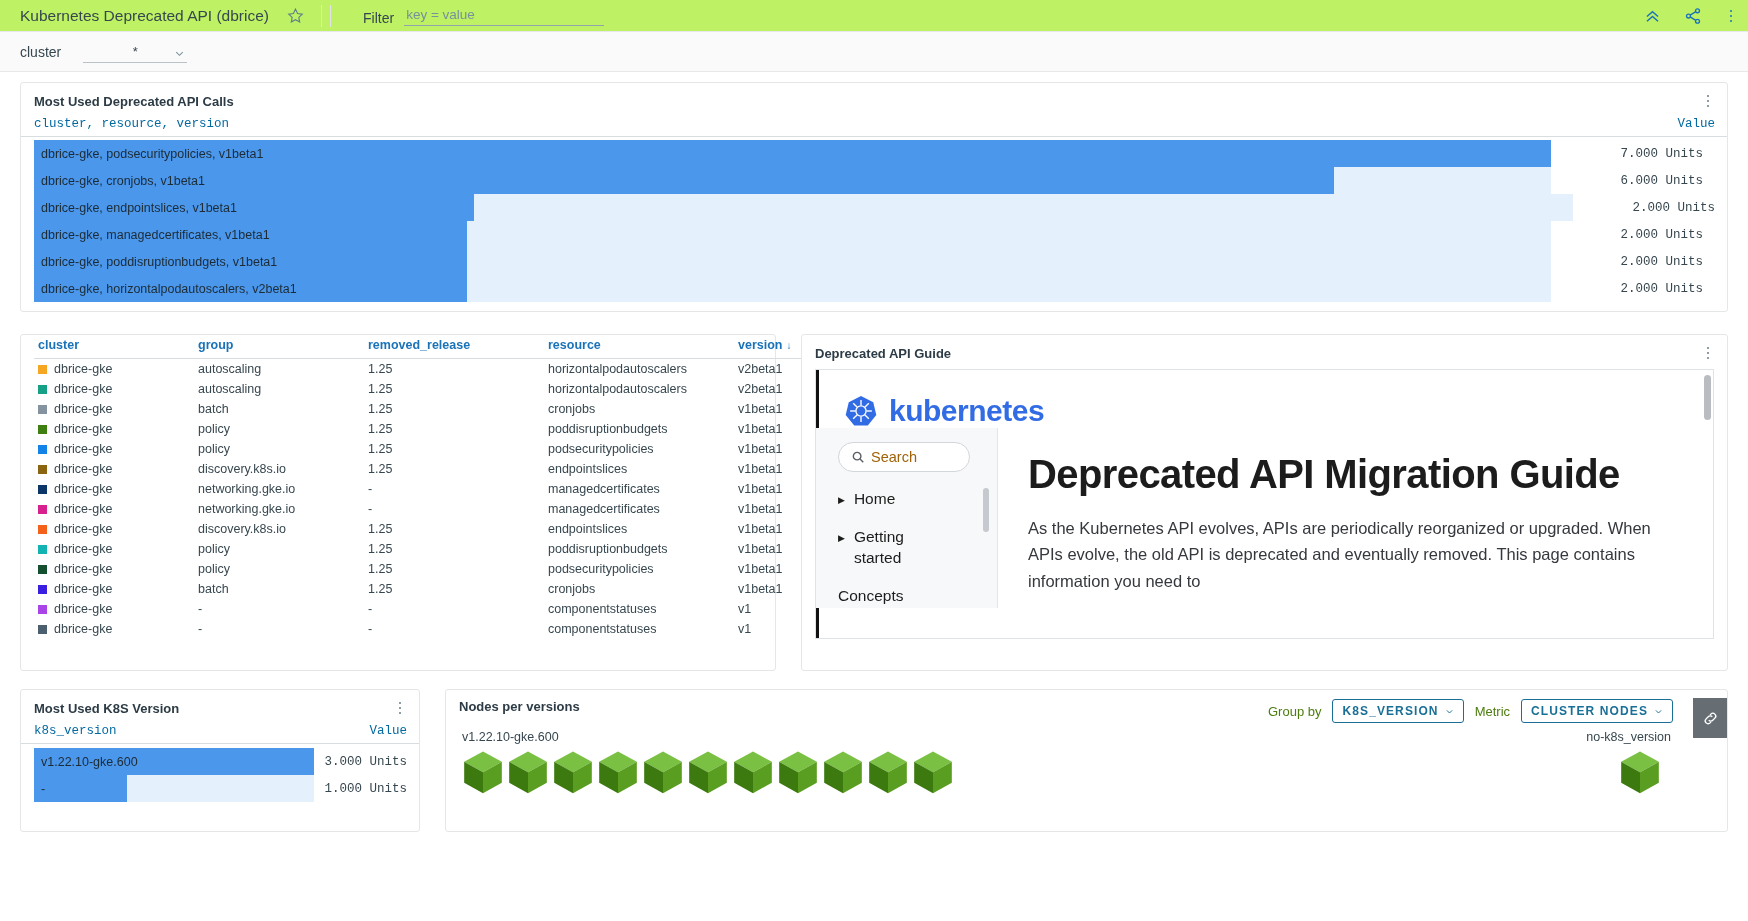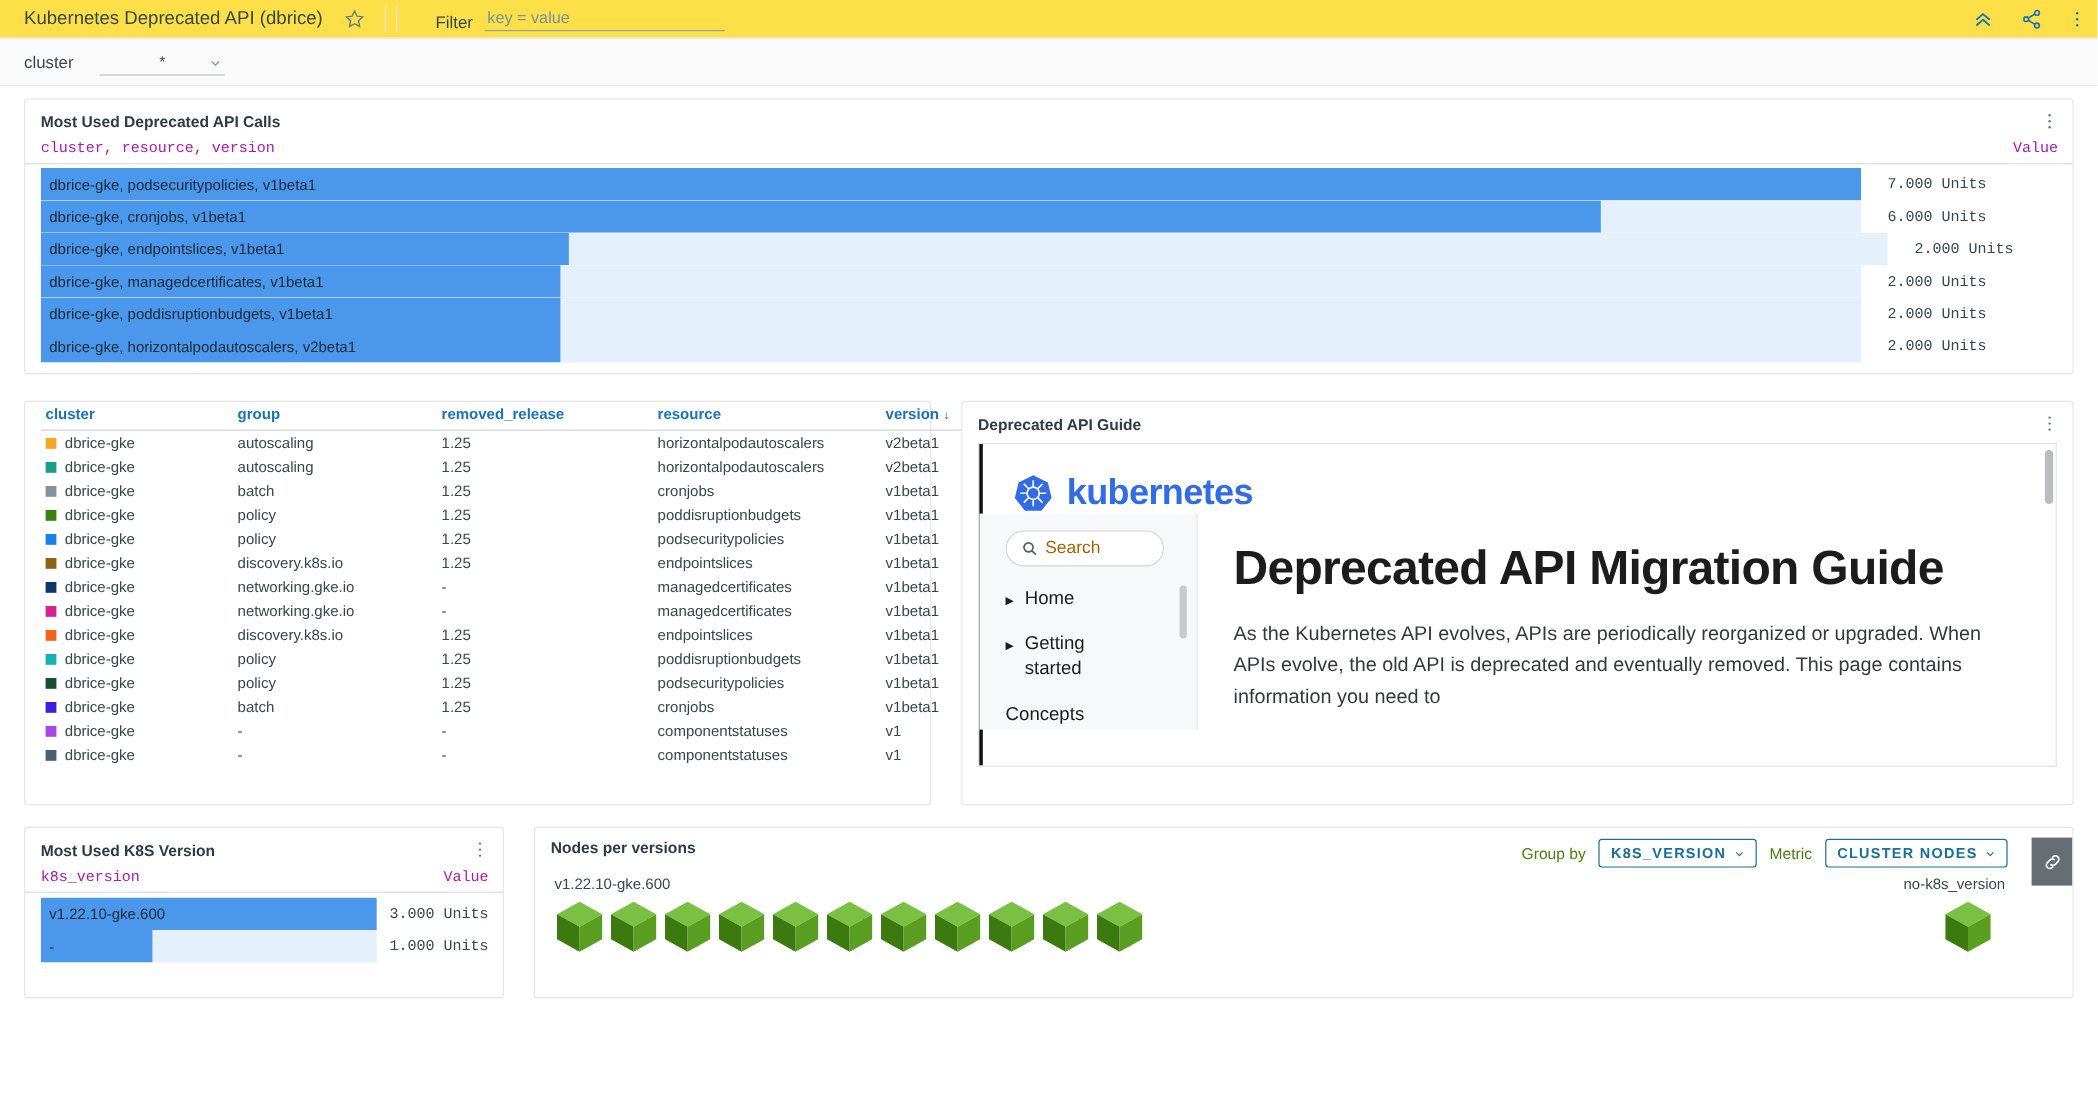--- a/index.html
+++ b/index.html
@@ -10,21 +10,21 @@
     overflow: hidden;
     color: #263238;
   }
   .mono { font-family: "Liberation Mono", monospace; }
 
   
   .topbar {
     height: 32px;
     display: flex; align-items: center;
     border-bottom: 1px solid #e6e8ea;
-    background: #fde047;
+    background: #bef264;
     padding: 0 14px 0 20px;
     position: relative;
   }
   .dash-title { font-size: 15.5px; color: #37474f; white-space: nowrap; }
   .star-icon {
     margin-left: 16px; width: 20px; height: 20px;
     display: flex; align-items: center; justify-content: center;
     color: #607d8b; cursor: pointer;
   }
   .vdiv { width: 1px; height: 22px; background: #e0e3e6; margin: 0 16px; }
@@ -76,40 +76,40 @@
     display: flex; flex-direction: column; align-items: center;
     justify-content: center; gap: 2.5px;
   }
   .kebab i { width: 2.5px; height: 2.5px; border-radius: 50%; background: #6b7c85; display: block; }
 
   
   .gauge-hdr {
     display: flex; justify-content: space-between;
     padding: 0 12px 5px 13px;
     border-bottom: 1px solid #d8dde0;
-    font-size: 12.5px; color: #a21caf;
+    font-size: 12.5px; color: #0369a1;
   }
   .gauge-row {
     display: flex; align-items: center; height: 27px;
     margin-bottom: 0px;
   }
   .gauge-track {
     position: relative; height: 100%;
     background: #e4f0fb; overflow: hidden;
   }
   .gauge-fill {
     position: absolute; left: 0; top: 0; bottom: 0;
     background: #4a97ec;
   }
   .gauge-text {
     position: absolute; left: 7px; top: 50%; transform: translateY(-50%);
     font-size: 12.5px; color: #1c2b35; white-space: nowrap;
   }
   .gauge-val {
-    font-size: 12.5px; color: #37474f; 
+    font-size: 12.5px; color: #37474f; text-align: right;
     white-space: nowrap;
   }
 
   
   .tbl { width: 100%; border-collapse: collapse; table-layout: fixed; }
   .tbl th {
     text-align: left; font-size: 12.5px; font-weight: bold;
     color: #1a73b8; padding: 3px 4px 6px 4px;
     border-bottom: 1px solid #d8dde0;
   }

